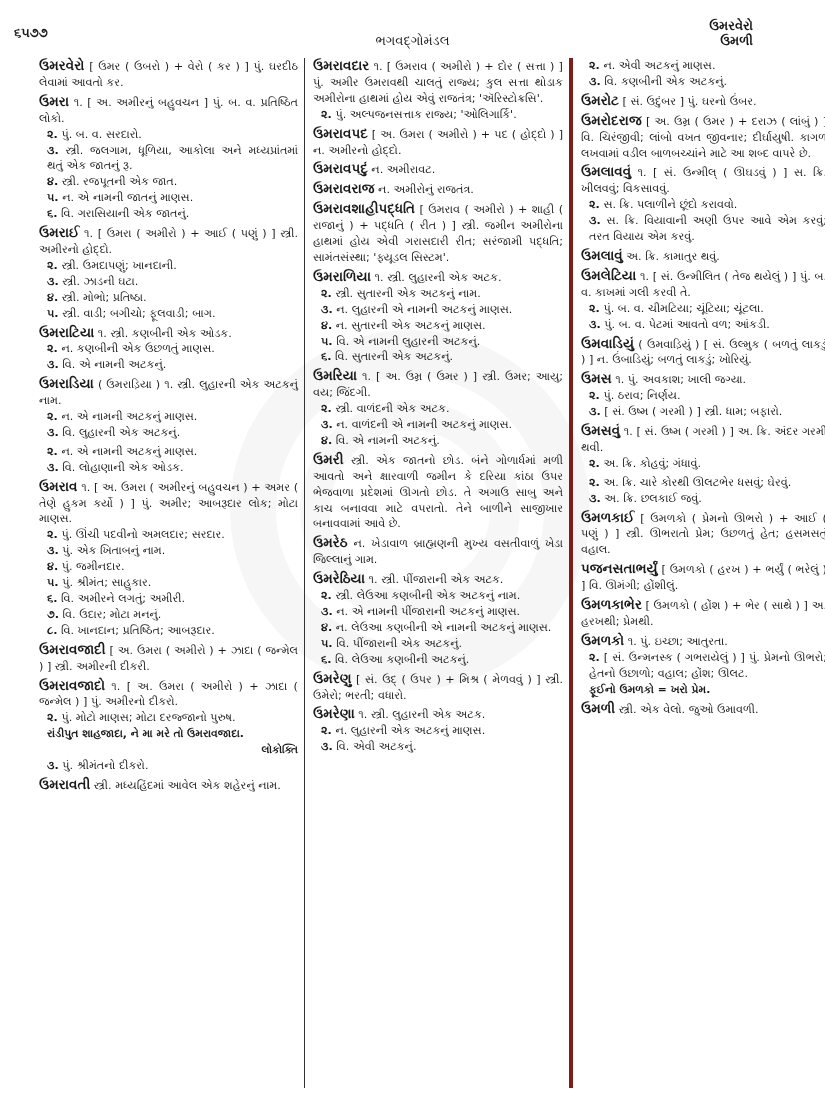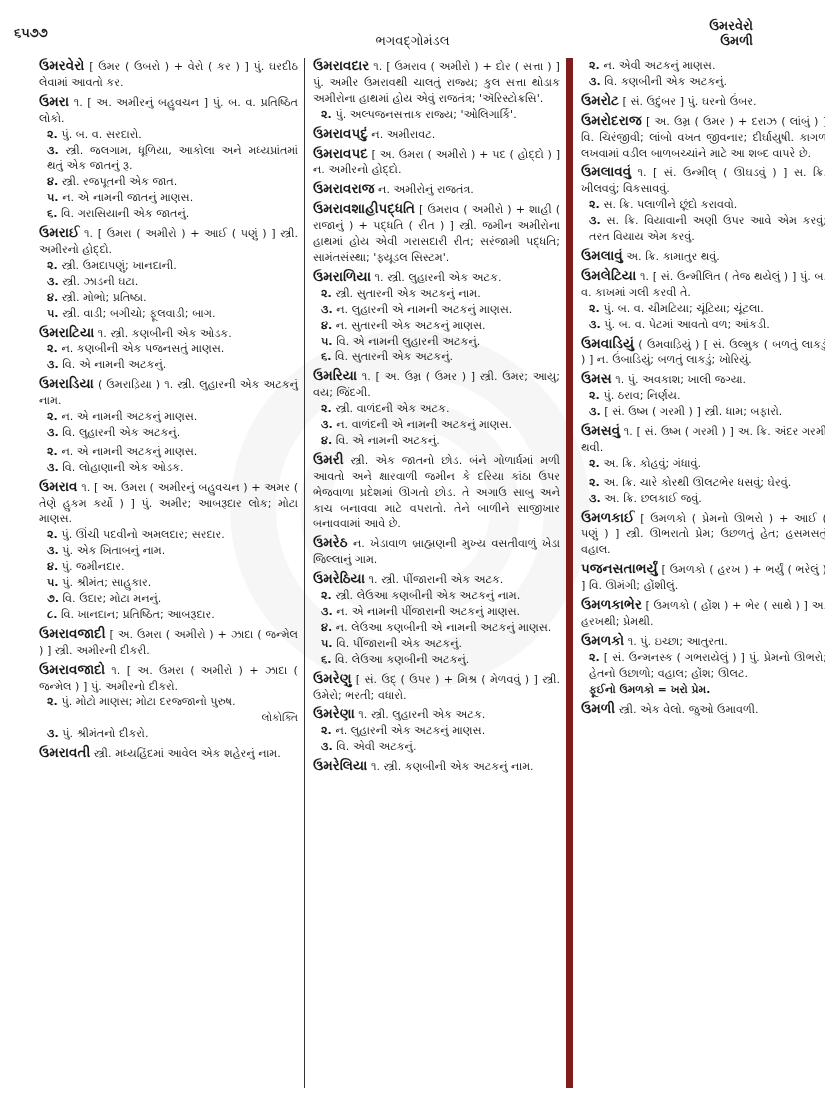--- a/index.html
+++ b/index.html
@@ -29,28 +29,28 @@
   .guide { position: absolute; right: 14px; top: 18px; font-size: 13px; font-weight: bold; text-align: right; line-height: 15px; }
   .columns {
     position: absolute; top: 58px; left: 37px; width: 796px; height: 1030px;
     display: flex;
   }
   .col {
     box-sizing: border-box; padding: 0 6px; height: 100%;
     font-size: 11.2px; line-height: 15.9px;
   }
   .col1 { width: 268px; border-right: 1px solid #333; padding-left: 2px; }
-  .col2 { width: 268px; border-right: 7px solid #7f1d1d; padding-left: 8px; }
+  .col2 { width: 268px; border-right: 4px solid #7f1d1d; padding-left: 8px; }
   .col3 { width: 260px; padding-left: 8px; }
   .entry { margin-bottom: 3px; text-align: justify; }
   .hw { font-weight: bold; font-size: 13.5px; }
   .sense { padding-left: 8px; }
   .sense .n { font-weight: bold; }
   .quote { padding-left: 8px; font-weight: bold; font-size: 10.8px; }
-  .quote-src { text-align: right; font-weight: normal; font-size: 10.5px; }
+  .quote-src { text-align: right; font-weight: bold; font-size: 10.5px; }
 </style>
 </head>
 <body>
 
 <div class="watermark"></div>
 <div class="watermark2"></div>
 
 <div class="header">
   <div class="page-num">૬૫૭૭</div>
   <div class="book-title">ભગવદ્ગોમંડલ</div>
@@ -75,64 +75,66 @@
       </div>
       <div class="entry">
         <div><span class="hw">ઉમરાઈ</span> <span>૧. [ ઉમરા ( અમીરો ) + આઈ ( પણું ) ] સ્ત્રી. અમીરનો હોદ્દો.</span></div>
         <div class="sense"><span class="n">૨.</span> <span>સ્ત્રી. ઉમદાપણું; ખાનદાની.</span></div>
         <div class="sense"><span class="n">૩.</span> <span>સ્ત્રી. ઝાડની ઘટા.</span></div>
         <div class="sense"><span class="n">૪.</span> <span>સ્ત્રી. મોભો; પ્રતિષ્ઠા.</span></div>
         <div class="sense"><span class="n">૫.</span> <span>સ્ત્રી. વાડી; બગીચો; ફૂલવાડી; બાગ.</span></div>
       </div>
       <div class="entry">
         <div><span class="hw">ઉમરાટિયા</span> <span>૧. સ્ત્રી. કણબીની એક ઓડક.</span></div>
-        <div class="sense"><span class="n">૨.</span> <span>ન. કણબીની એક પજનસતું માણસ.</span></div>
+        <div class="sense"><span class="n">૨.</span> <span>ન. કણબીની એક ઉછળતું માણસ.</span></div>
         <div class="sense"><span class="n">૩.</span> <span>વિ. એ નામની અટકનું.</span></div>
       </div>
       <div class="entry">
         <div><span class="hw">ઉમરાડિયા</span> <span>( ઉમરાડ઼િયા ) ૧. સ્ત્રી. લુહારની એક અટકનું નામ.</span></div>
         <div class="sense"><span class="n">૨.</span> <span>ન. એ નામની અટકનું માણસ.</span></div>
         <div class="sense"><span class="n">૩.</span> <span>વિ. લુહારની એક અટકનું.</span></div>
       </div>
       <div class="entry">
         <div class="sense"><span class="n">૨.</span> <span>ન. એ નામની અટકનું માણસ.</span></div>
         <div class="sense"><span class="n">૩.</span> <span>વિ. લોહાણાની એક ઓડક.</span></div>
       </div>
       <div class="entry">
         <div><span class="hw">ઉમરાવ</span> <span>૧. [ અ. ઉમરા ( અમીરનું બહુવચન ) + અમર ( તેણે હુકમ કર્યો ) ] પું. અમીર; આબરૂદાર લોક; મોટા માણસ.</span></div>
         <div class="sense"><span class="n">૨.</span> <span>પું. ઊંચી પદવીનો અમલદાર; સરદાર.</span></div>
         <div class="sense"><span class="n">૩.</span> <span>પું. એક ખિતાબનું નામ.</span></div>
         <div class="sense"><span class="n">૪.</span> <span>પું. જમીનદાર.</span></div>
         <div class="sense"><span class="n">૫.</span> <span>પું. શ્રીમંત; સાહુકાર.</span></div>
+        <div class="sense"><span class="n">૬.</span> <span>વિ. અમીરને લગતું; અમીરી.</span></div>
         <div class="sense"><span class="n">૭.</span> <span>વિ. ઉદાર; મોટા મનનું.</span></div>
         <div class="sense"><span class="n">૮.</span> <span>વિ. ખાનદાન; પ્રતિષ્ઠિત; આબરૂદાર.</span></div>
       </div>
       <div class="entry">
         <div><span class="hw">ઉમરાવજાદી</span> <span>[ અ. ઉમરા ( અમીરો ) + ઝાદા ( જન્મેલ ) ] સ્ત્રી. અમીરની દીકરી.</span></div>
       </div>
       <div class="entry">
         <div><span class="hw">ઉમરાવજાદો</span> <span>૧. [ અ. ઉમરા ( અમીરો ) + ઝાદા ( જન્મેલ ) ] પું. અમીરનો દીકરો.</span></div>
         <div class="sense"><span class="n">૨.</span> <span>પું. મોટો માણસ; મોટા દરજ્જાનો પુરુષ.</span></div>
+        <div class="quote">રાંડીપુત શાહજાદા, ને મા મરે તો ઉમરાવજાદા.</div>
         <div class="quote-src">લોકોક્તિ</div>
         <div class="sense"><span class="n">૩.</span> <span>પું. શ્રીમંતનો દીકરો.</span></div>
       </div>
       <div class="entry">
         <div><span class="hw">ઉમરાવતી</span> <span>સ્ત્રી. મધ્યહિંદમાં આવેલ એક શહેરનું નામ.</span></div>
       </div>
     </div>
   <div class="col col2">
       <div class="entry">
         <div><span class="hw">ઉમરાવદાર</span> <span>૧. [ ઉમરાવ ( અમીરો ) + દોર ( સત્તા ) ] પું. અમીર ઉમરાવથી ચાલતું રાજ્ય; કુલ સત્તા થોડાક અમીરોના હાથમાં હોય એવું રાજતંત્ર; 'ઍરિસ્ટોક્રસિ'.</span></div>
         <div class="sense"><span class="n">૨.</span> <span>પું. અલ્પજનસત્તાક રાજ્ય; 'ઓલિગાર્કિ'.</span></div>
       </div>
       <div class="entry">
+        <div><span class="hw">ઉમરાવપદ</span> <span>[ અ. ઉમરા ( અમીરો ) + પદ ( હોદ્દો ) ] ન. અમીરનો હોદ્દો.</span></div>
+      </div>
+      <div class="entry">
         <div><span class="hw">ઉમરાવપદું</span> <span>ન. અમીરાવટ.</span></div>
-      </div>
-      <div class="entry">
-        <div><span class="hw">ઉમરાવપદ</span> <span>[ અ. ઉમરા ( અમીરો ) + પદ ( હોદ્દો ) ] ન. અમીરનો હોદ્દો.</span></div>
       </div>
       <div class="entry">
         <div><span class="hw">ઉમરાવરાજ</span> <span>ન. અમીરોનું રાજતંત્ર.</span></div>
       </div>
       <div class="entry">
         <div><span class="hw">ઉમરાવશાહીપદ્ધતિ</span> <span>[ ઉમરાવ ( અમીરો ) + શાહી ( રાજાનું ) + પદ્ધતિ ( રીત ) ] સ્ત્રી. જમીન અમીરોના હાથમાં હોય એવી ગરાસદારી રીત; સરંજામી પદ્ધતિ; સામંતસંસ્થા; 'ફ્યૂડલ સિસ્ટમ'.</span></div>
       </div>
       <div class="entry">
         <div><span class="hw">ઉમરાળિયા</span> <span>૧. સ્ત્રી. લુહારની એક અટક.</span></div>
         <div class="sense"><span class="n">૨.</span> <span>સ્ત્રી. સુતારની એક અટકનું નામ.</span></div>
@@ -162,23 +164,20 @@
         <div class="sense"><span class="n">૬.</span> <span>વિ. લેઉઆ કણબીની અટકનું.</span></div>
       </div>
       <div class="entry">
         <div><span class="hw">ઉમરેણુ</span> <span>[ સં. ઉદ્ ( ઉપર ) + મિશ્ર ( મેળવવું ) ] સ્ત્રી. ઉમેરો; ભરતી; વધારો.</span></div>
       </div>
       <div class="entry">
         <div><span class="hw">ઉમરેણા</span> <span>૧. સ્ત્રી. લુહારની એક અટક.</span></div>
         <div class="sense"><span class="n">૨.</span> <span>ન. લુહારની એક અટકનું માણસ.</span></div>
         <div class="sense"><span class="n">૩.</span> <span>વિ. એવી અટકનું.</span></div>
       </div>
-      <div class="entry">
-        <div><span class="hw">ઉમરેલિયા</span> <span>૧. સ્ત્રી. કણબીની એક અટકનું નામ.</span></div>
-      </div>
     </div>
   <div class="col col3">
       <div class="entry">
         <div class="sense"><span class="n">૨.</span> <span>ન. એવી અટકનું માણસ.</span></div>
         <div class="sense"><span class="n">૩.</span> <span>વિ. કણબીની એક અટકનું.</span></div>
       </div>
       <div class="entry">
         <div><span class="hw">ઉમરોટ</span> <span>[ સં. ઉદુંબર ] પું. ઘરનો ઉંબર.</span></div>
       </div>
       <div class="entry">

